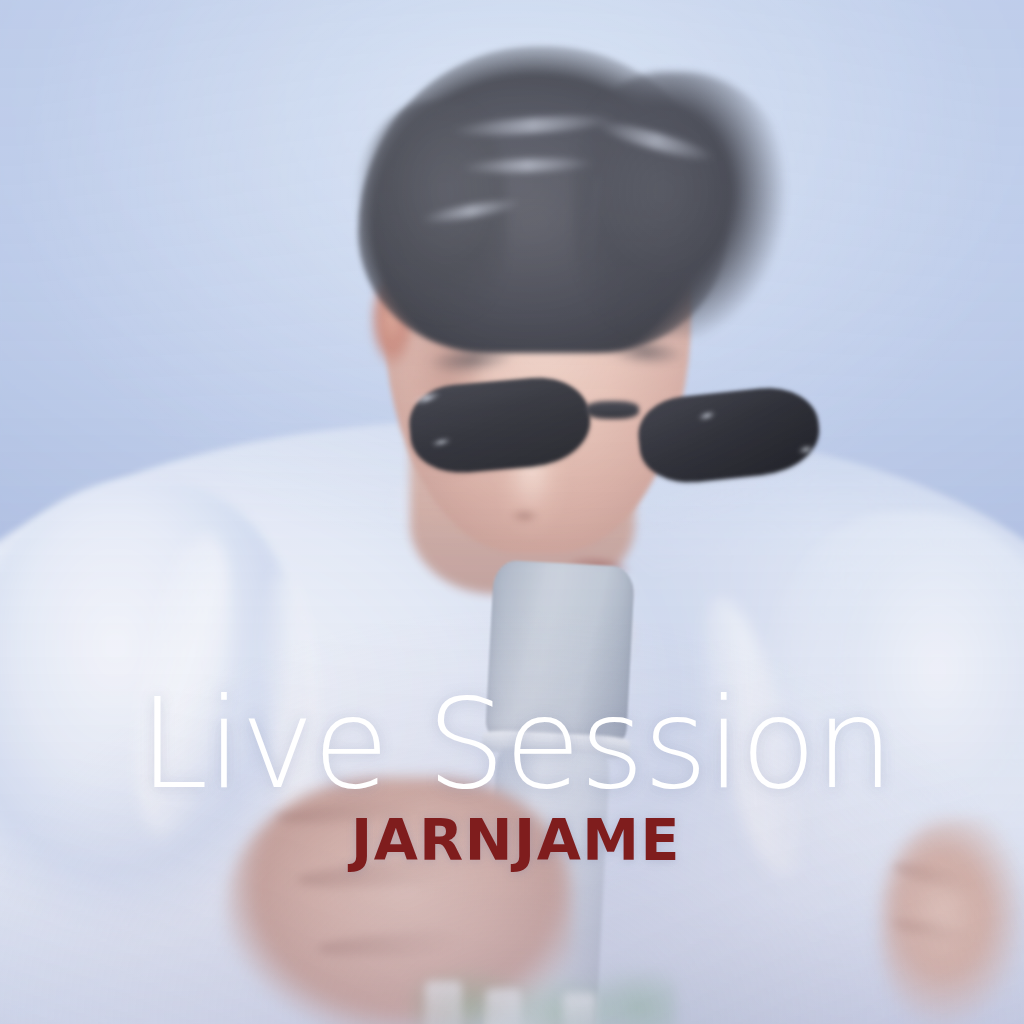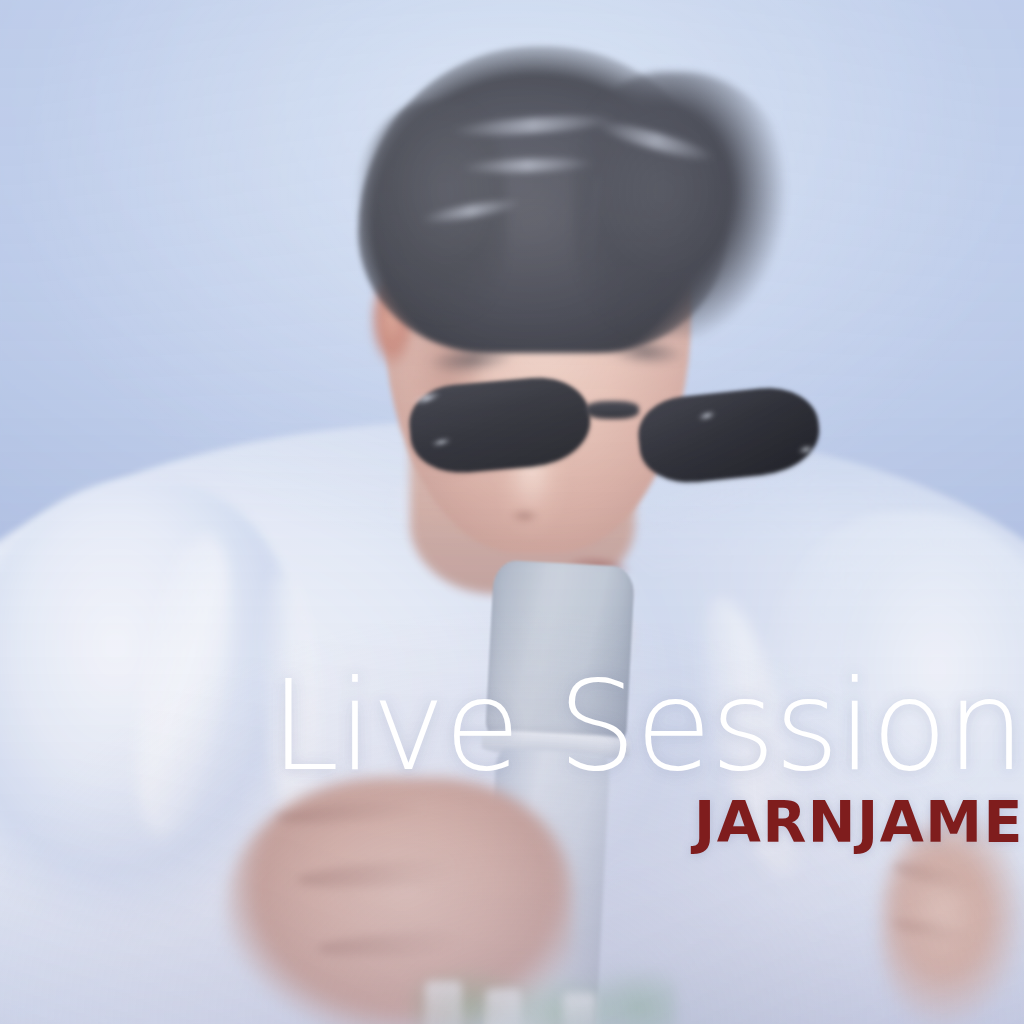--- a/index.html
+++ b/index.html
@@ -436,22 +436,22 @@
   
   .overlay {
     position: absolute;
     inset: 0;
     pointer-events: none;
   }
   .title-block {
     position: absolute;
     left: 0;
     right: 0;
-    top: 664px;
-    text-align: right;
+    top: 682px;
+    text-align: center;
     pointer-events: auto;
     padding-left: 8px;
   }
   .title {
     margin: 0;
     color: #ffffff;
     font-family: "DejaVu Sans", sans-serif;
     font-size: 124px;
     font-weight: 300;
     line-height: 1.0;

